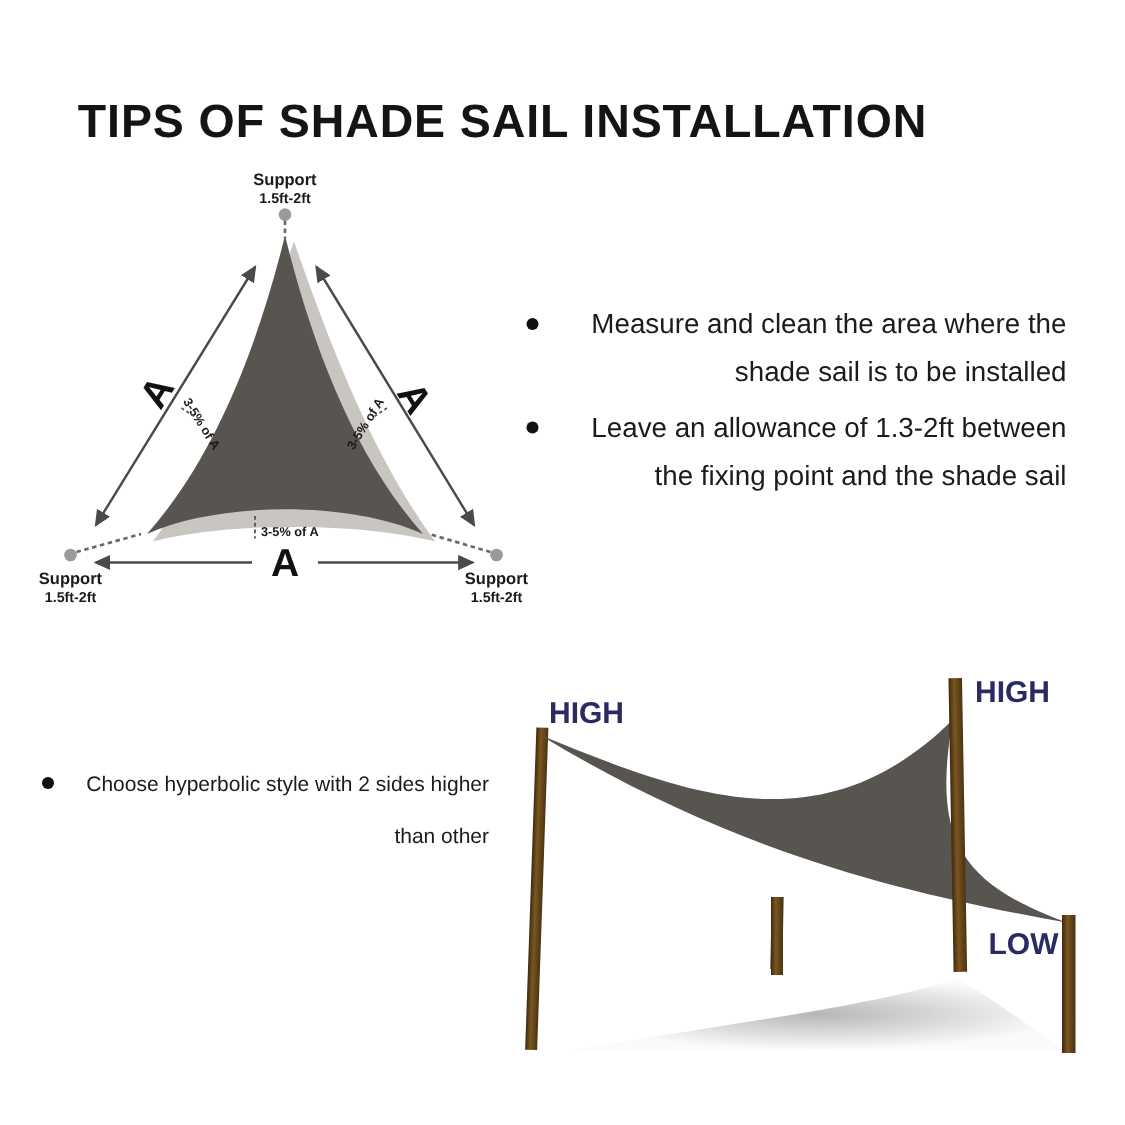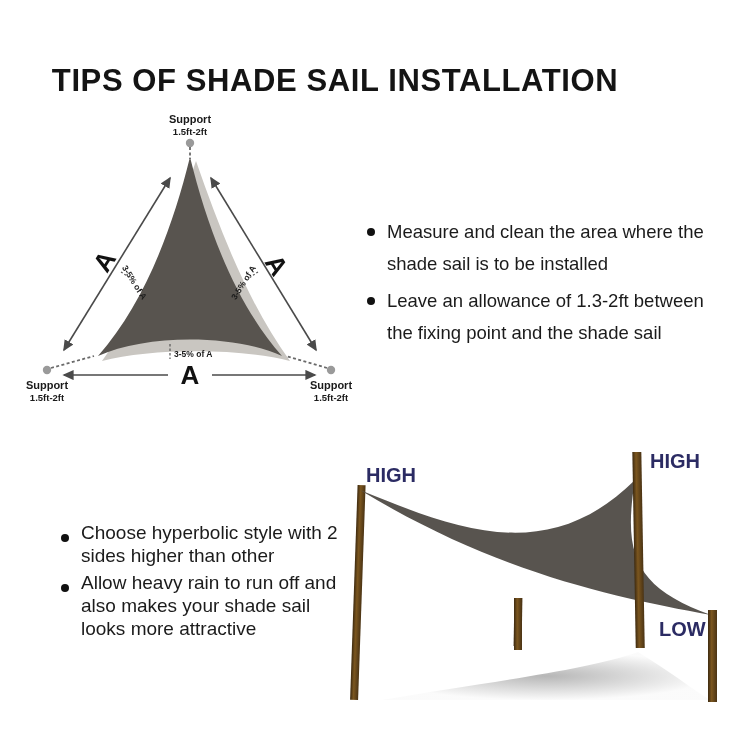--- a/index.html
+++ b/index.html
@@ -36,22 +36,23 @@
   .panel {
     position: absolute;
   }
   #triangle-panel { left: 20px; top: 112px; }
   #sail-panel     { left: 338px; top: 438px; }
 
   
   .bullet-list {
     position: absolute;
     list-style: none;
-    margin: 16px;
+    margin: 0;
     padding: 0;
+    text-align: right;
   }
   .bullet-list li {
     position: relative;
     padding-left: 22px;
     color: #1b1b1b;
     font-family: "Liberation Sans", sans-serif;
   }
   .bullet-list li::before {
     content: "";
     position: absolute;
@@ -66,25 +67,25 @@
     left: 349px;
     top: 200px;
     width: 362px;
     font-size: 18.5px;
     line-height: 32px;
   }
   #tips-top li { margin-bottom: 5px; }
   #tips-top li::before { top: 12px; }
 
   #tips-bottom {
-    left: 43px;
+    left: 26px;
     top: 505px;
     width: 300px;
-    font-size: 19px;
-    line-height: 23px;
+    font-size: 14px;
+    line-height: 35px;
   }
   #tips-bottom li { margin-bottom: 4px; }
   #tips-bottom li::before { top: 13px; }
 
   
   .svg-support {
     font-family: "Liberation Sans", sans-serif;
     font-weight: bold;
     fill: #1a1a1a;
   }
@@ -174,21 +175,20 @@
     <text class="svg-pct" x="154" y="245" text-anchor="start">3-5% of A</text>
   </svg>
 
   <ul id="tips-top" class="bullet-list">
     <li>Measure and clean the area where the shade sail is to be installed</li>
     <li>Leave an allowance of 1.3-2ft between the fixing point and the shade sail</li>
   </ul>
 
   <ul id="tips-bottom" class="bullet-list">
     <li>Choose hyperbolic style with 2 sides higher than other</li>
-    <li>Allow heavy rain to run off and also makes your shade sail looks more attractive</li>
   </ul>
 
   <svg id="sail-panel" class="panel" width="400" height="300" viewBox="0 0 400 300">
 
     <defs>
       <linearGradient id="postGrad" x1="0" y1="0" x2="1" y2="0">
         <stop offset="0%" stop-color="#3d2a10"></stop>
         <stop offset="40%" stop-color="#7b561f"></stop>
         <stop offset="100%" stop-color="#4a3314"></stop>
       </linearGradient>

